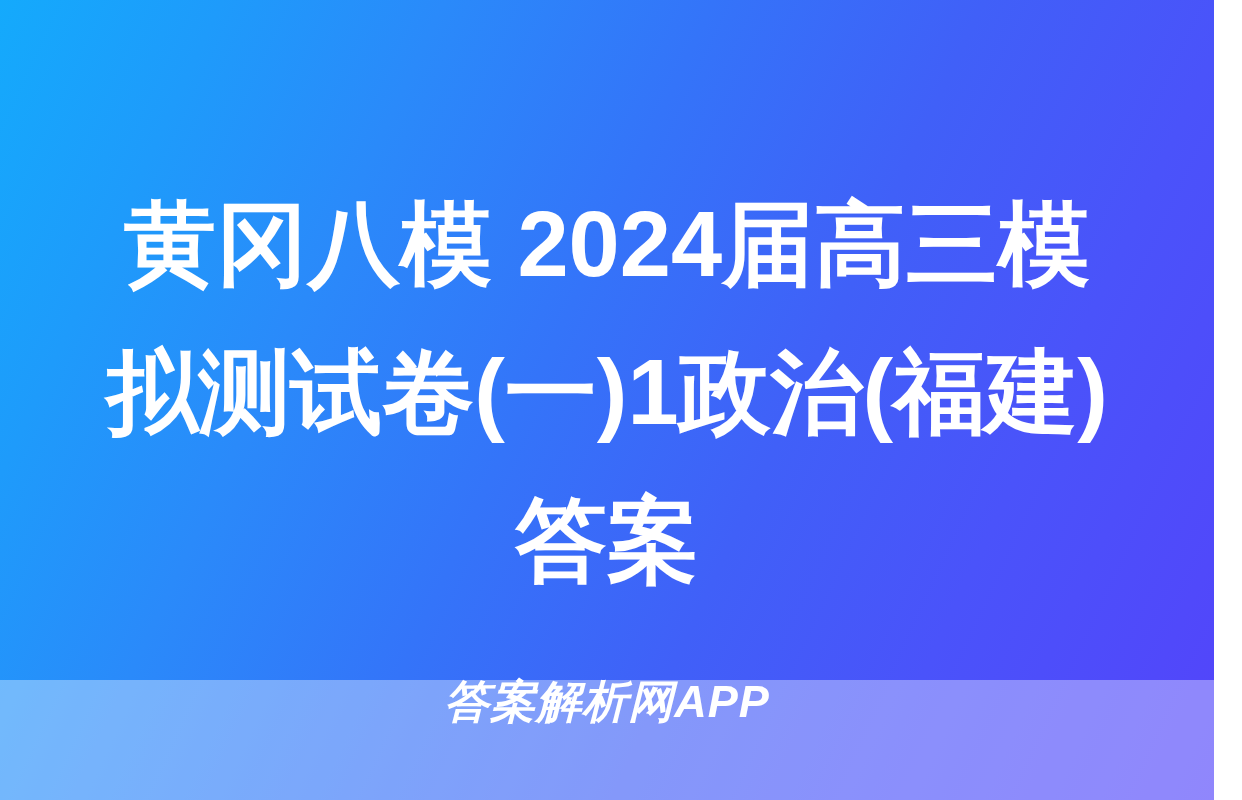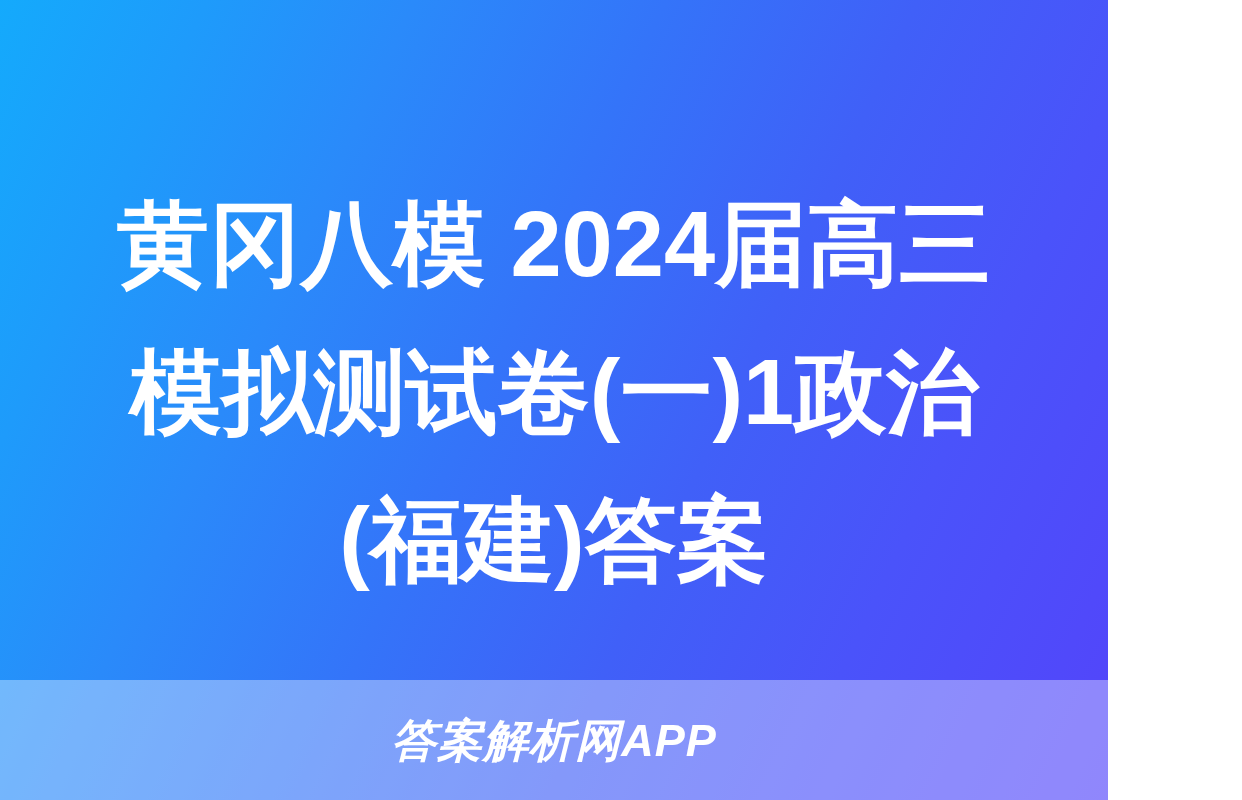--- a/index.html
+++ b/index.html
@@ -3,21 +3,21 @@
 <meta charset="utf-8">
 <title>Answer Sheet Cover Card</title>
 <style>
   html, body {
     margin: 0;
     padding: 0;
     background: #ffffff;
   }
   #card {
     position: relative;
-    width: 1108px;
+    width: 1214px;
     height: 800px;
     overflow: hidden;
     font-family: "Liberation Sans", "DejaVu Sans", sans-serif;
     -webkit-font-smoothing: antialiased;
   }
   
   #gradient-bg {
     position: absolute;
     inset: 0;
     background: linear-gradient(115deg,
@@ -57,21 +57,21 @@
     line-height: 148px;
     letter-spacing: 0px;
     word-break: break-all;
     white-space: normal;
   }
   
   #watermark {
     position: absolute;
     left: 0;
     right: 0;
-    top: 680px;
+    top: 641px;
     height: 120px;
     display: flex;
     align-items: center;
     justify-content: center;
   }
   #watermark-text {
     color: #ffffff;
     font-size: 45px;
     font-weight: 700;
     font-style: italic;

